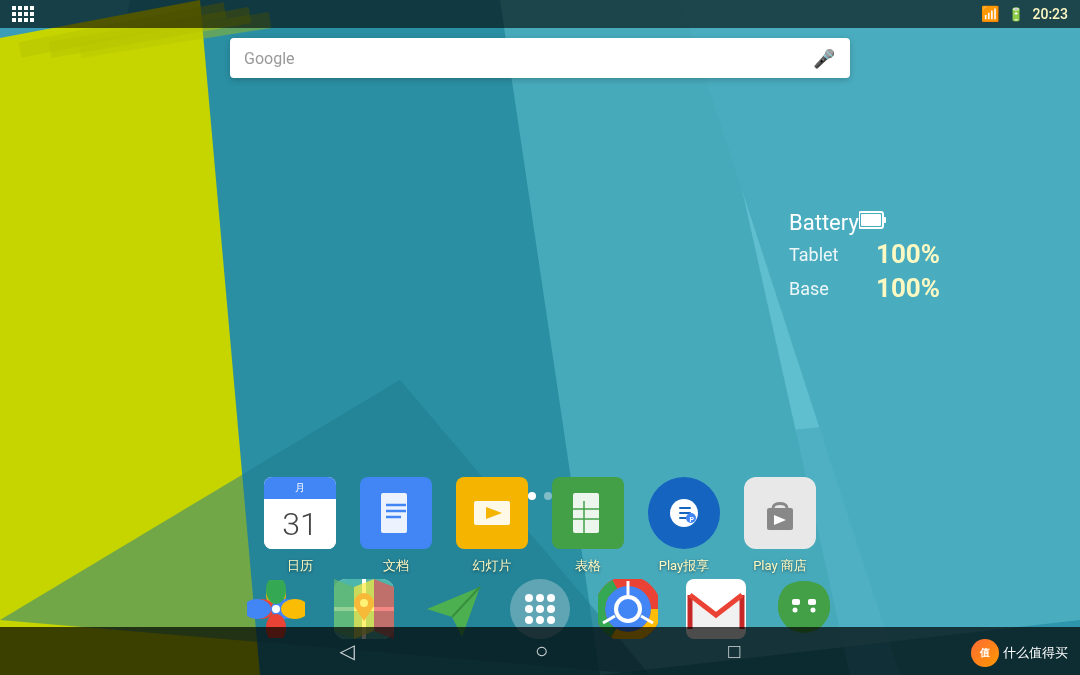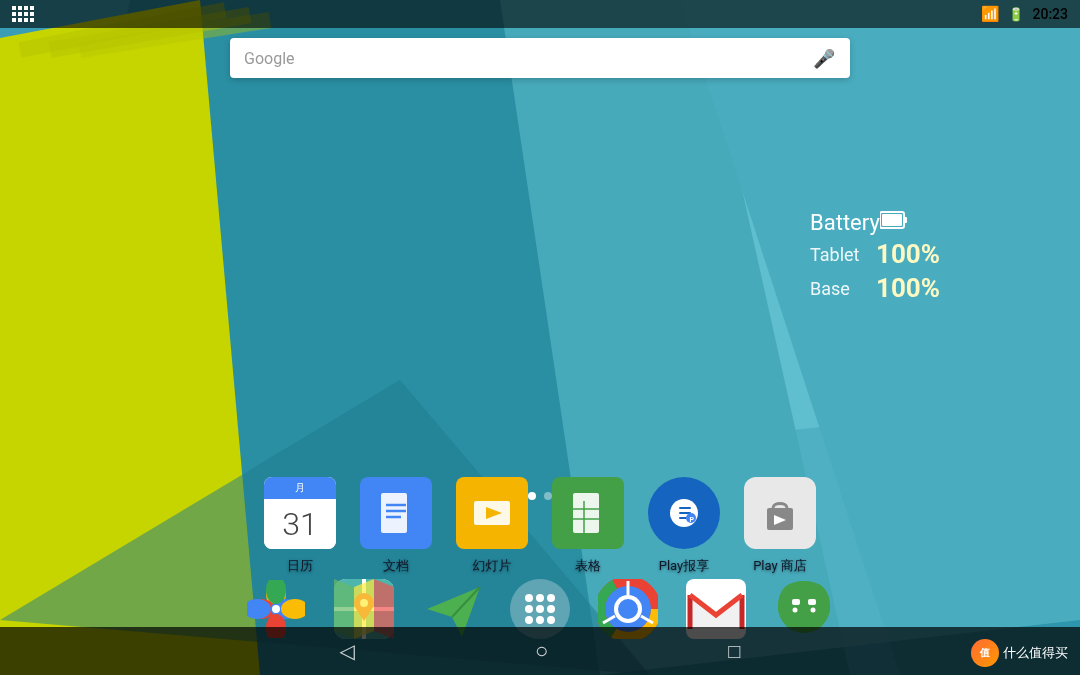--- a/index.html
+++ b/index.html
@@ -106,21 +106,21 @@
     .battery-widget-title {
       display: flex;
       align-items: center;
       gap: 0;
       font-size: 22px;
     }
 
     .battery-row {
       display: flex;
       align-items: center;
-      gap: 11px;
+      gap: 32px;
       margin: 4px 0;
     }
 
     .battery-label {
       font-size: 18px;
       color: rgba(255,255,255,0.9);
       min-width: 55px;
     }
 
     .battery-percent {
@@ -155,21 +155,21 @@
       border-radius: 12px;
       display: flex;
       align-items: center;
       justify-content: center;
       font-size: 32px;
       position: relative;
       overflow: hidden;
     }
 
     .app-label {
-      color: #0f172a;
+      color: #fef9c3;
       font-size: 13px;
       text-align: right;
       text-shadow: 0 1px 3px rgba(0,0,0,0.5);
     }
 
     
     .icon-calendar {
       background: white;
       border-radius: 8px;
       overflow: hidden;
@@ -392,21 +392,21 @@
         <span></span>
         <span></span>
     </div>
   </div>
   <div class="status-bar-right">
 
     <span style="color:white;font-size:15px;">📶</span>
 
     <span style="color:white;font-size:13px;">🔋</span>
 
-    <span style="color:#000000;font-size:14px;font-weight:500;">20:23</span>
+    <span style="color:#fef9c3;font-size:14px;font-weight:500;">20:23</span>
   </div>
 </div>
 
 <div class="search-bar">
   <span class="search-bar-text">Google</span>
   <span class="mic-icon">🎤</span>
 </div>
 
 <div class="battery-widget">
   <div class="battery-widget-title">

